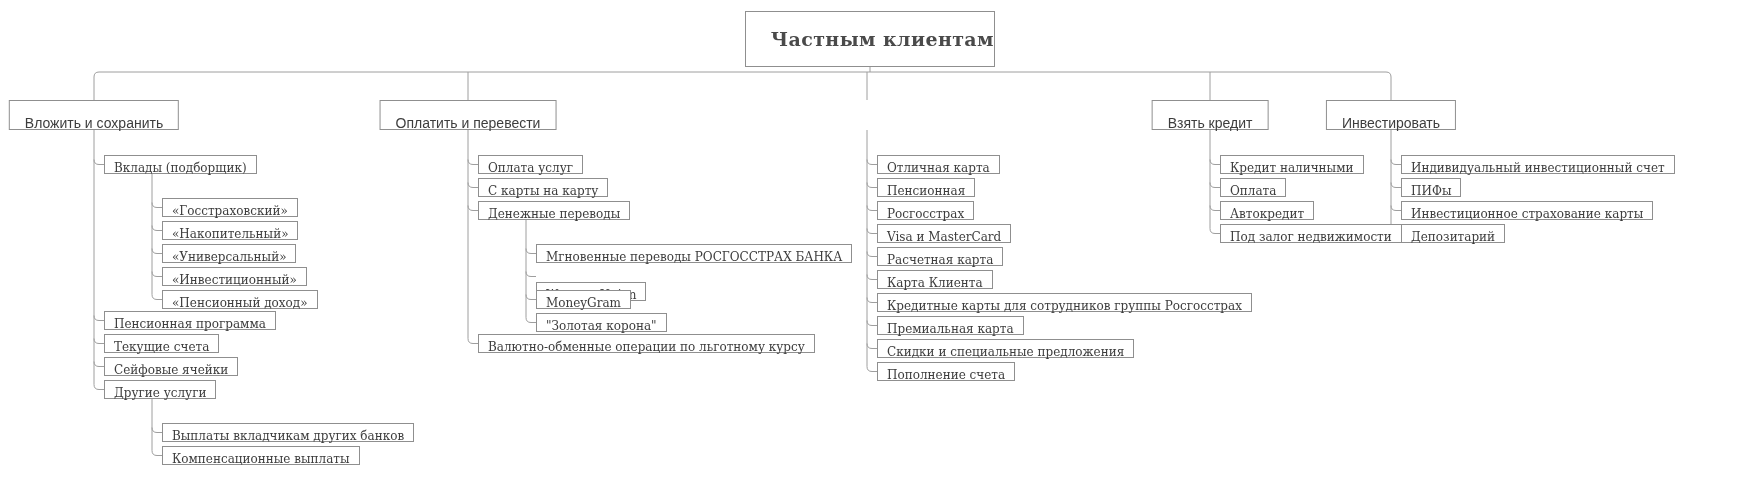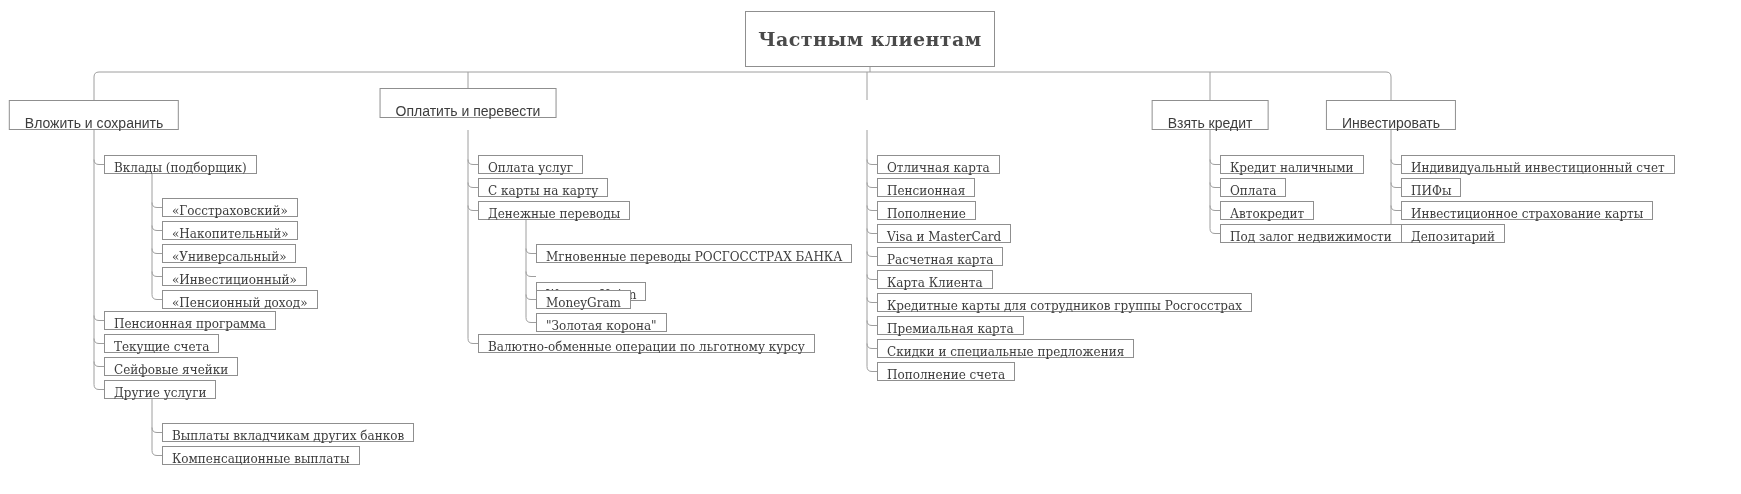--- a/index.html
+++ b/index.html
@@ -22,21 +22,21 @@
     height:19px; line-height:17px; font-size:12px; padding:4px 9px;
     font-family:"DejaVu Serif","Liberation Serif",serif;
   }
   .branch {
     height:30px; line-height:28px; font-size:14px; padding:8px 15px;
     transform:translateX(-50%);
     font-family:"Liberation Sans","DejaVu Sans",sans-serif;
   }
   .root {
     left:745px; top:11px; width:250px; height:56px; line-height:54px;
-    text-align:center; font-size:19px; font-weight:bold; letter-spacing:.4px;
+    text-align:right; font-size:19px; font-weight:bold; letter-spacing:.4px;
     color: var(--root-text, #4a4a4a);
     font-family:"DejaVu Serif","Liberation Serif",serif;
   }
 </style>
 </head>
 <body style="--background: #ffffff; --node-bg: #ffffff; --border: #8f8f8f; --line: #9e9e9e; --text: #3d3d3d; --root-text: #4a4a4a;">
 
 <div class="stage">
 
   <svg class="connectors" width="1741" height="494" viewBox="0 0 1741 494" aria-hidden="true">
@@ -63,21 +63,21 @@
     <path d="M1210,130 V228.5"></path>
     <path d="M1210,159.5 Q1210,164.5 1215,164.5 H1220 M1210,182.5 Q1210,187.5 1215,187.5 H1220 M1210,205.5 Q1210,210.5 1215,210.5 H1220 M1210,228.5 Q1210,233.5 1215,233.5 H1220"></path>
 
     <path d="M1391,130 V228.5"></path>
     <path d="M1391,159.5 Q1391,164.5 1396,164.5 H1401 M1391,182.5 Q1391,187.5 1396,187.5 H1401 M1391,205.5 Q1391,210.5 1396,210.5 H1401 M1391,228.5 Q1391,233.5 1396,233.5 H1401"></path>
   </svg>
 
   <div class="node root">Частным клиентам</div>
 
   <div class="node branch" style="left:94px;top:100px">Вложить и сохранить</div>
-  <div class="node branch" style="left:468px;top:88px">Оплатить и перевести</div>
+  <div class="node branch" style="left:468px;top:100px">Оплатить и перевести</div>
   <div class="node branch" style="left:1210px;top:100px">Взять кредит</div>
   <div class="node branch" style="left:1391px;top:100px">Инвестировать</div>
 
   <div class="node leaf" style="left:104px;top:155px">Вклады (подборщик)</div>
   <div class="node leaf" style="left:162px;top:198px">«Госстраховский»</div>
   <div class="node leaf" style="left:162px;top:221px">«Накопительный»</div>
   <div class="node leaf" style="left:162px;top:244px">«Универсальный»</div>
   <div class="node leaf" style="left:162px;top:267px">«Инвестиционный»</div>
   <div class="node leaf" style="left:162px;top:290px">«Пенсионный доход»</div>
   <div class="node leaf" style="left:104px;top:311px">Пенсионная программа</div>
@@ -91,21 +91,21 @@
   <div class="node leaf" style="left:478px;top:178px">С карты на карту</div>
   <div class="node leaf" style="left:478px;top:201px">Денежные переводы</div>
   <div class="node leaf" style="left:536px;top:244px">Мгновенные переводы РОСГОССТРАХ БАНКА</div>
   <div class="node leaf" style="left:536px;top:282px">Western Union</div>
   <div class="node leaf" style="left:536px;top:290px">MoneyGram</div>
   <div class="node leaf" style="left:536px;top:313px">"Золотая корона"</div>
   <div class="node leaf" style="left:478px;top:334px">Валютно-обменные операции по льготному курсу</div>
 
   <div class="node leaf" style="left:877px;top:155px">Отличная карта</div>
   <div class="node leaf" style="left:877px;top:178px">Пенсионная</div>
-  <div class="node leaf" style="left:877px;top:201px">Пополнение</div>
+  <div class="node leaf" style="left:877px;top:201px">Росгосстрах</div>
   <div class="node leaf" style="left:877px;top:224px">Visa и MasterCard</div>
   <div class="node leaf" style="left:877px;top:247px">Расчетная карта</div>
   <div class="node leaf" style="left:877px;top:270px">Карта Клиента</div>
   <div class="node leaf" style="left:877px;top:293px">Кредитные карты для сотрудников группы Росгосстрах</div>
   <div class="node leaf" style="left:877px;top:316px">Премиальная карта</div>
   <div class="node leaf" style="left:877px;top:339px">Скидки и специальные предложения</div>
   <div class="node leaf" style="left:877px;top:362px">Пополнение счета</div>
 
   <div class="node leaf" style="left:1220px;top:155px">Кредит наличными</div>
   <div class="node leaf" style="left:1220px;top:178px">Оплата</div>

